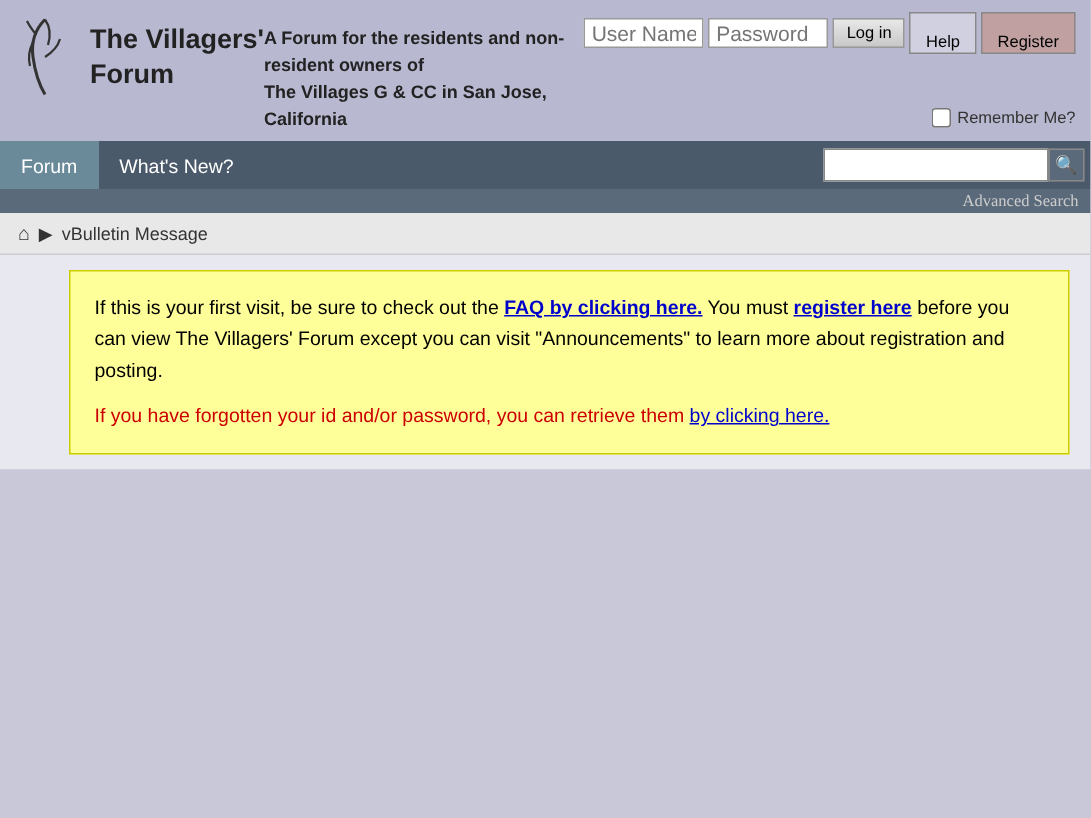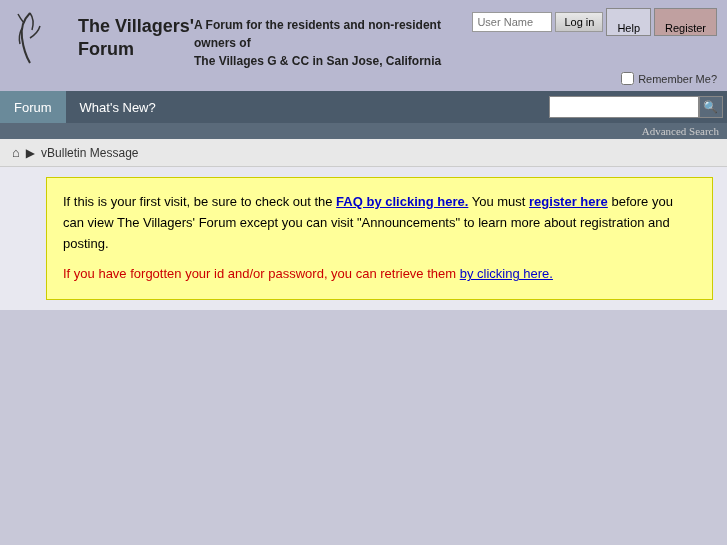--- a/index.html
+++ b/index.html
@@ -16,21 +16,21 @@
       padding: 8px 10px 6px 10px;
       display: flex;
       align-items: flex-start;
       justify-content: space-between;
       min-height: 90px;
     }
 
     .logo-area {
       display: flex;
       align-items: center;
-      gap: 28px;
+      gap: 10px;
     }
 
     .logo-icon {
       width: 40px;
       height: 60px;
     }
 
     .forum-title {
       font-size: 18px;
       font-weight: bold;
@@ -55,21 +55,21 @@
     }
 
     .login-row {
       display: flex;
       align-items: center;
       gap: 3px;
     }
 
     .login-input {
       height: 20px;
-      font-size: 11px;
+      font-size: 14px;
       border: 1px solid #999;
       padding: 1px 4px;
       width: 80px;
       color: #888;
     }
 
     .login-btn {
       height: 20px;
       background: linear-gradient(to bottom, #e8e8e8, #c8c8c8);
       border: 1px solid #999;
@@ -264,20 +264,21 @@
     <div class="forum-subtitle">
       <span>A Forum for the residents and non-resident owners of</span><br>
       <span>The Villages G &amp; CC in San Jose, California</span>
     </div>
   </div>
 
   <div class="top-right">
     <div style="display:flex; align-items:center; gap:3px;">
       <div class="login-row">
         <input class="login-input" type="text" placeholder="User Name" style="">
+        <input class="login-input" type="password" placeholder="Password" style="">
         <button class="login-btn">Log in</button>
       </div>
       <div class="action-btns">
         <button class="help-btn">Help</button>
         <button class="register-btn">Register</button>
       </div>
     </div>
     <div class="remember-row">
       <input type="checkbox" style="">
       <span>Remember Me?</span>

